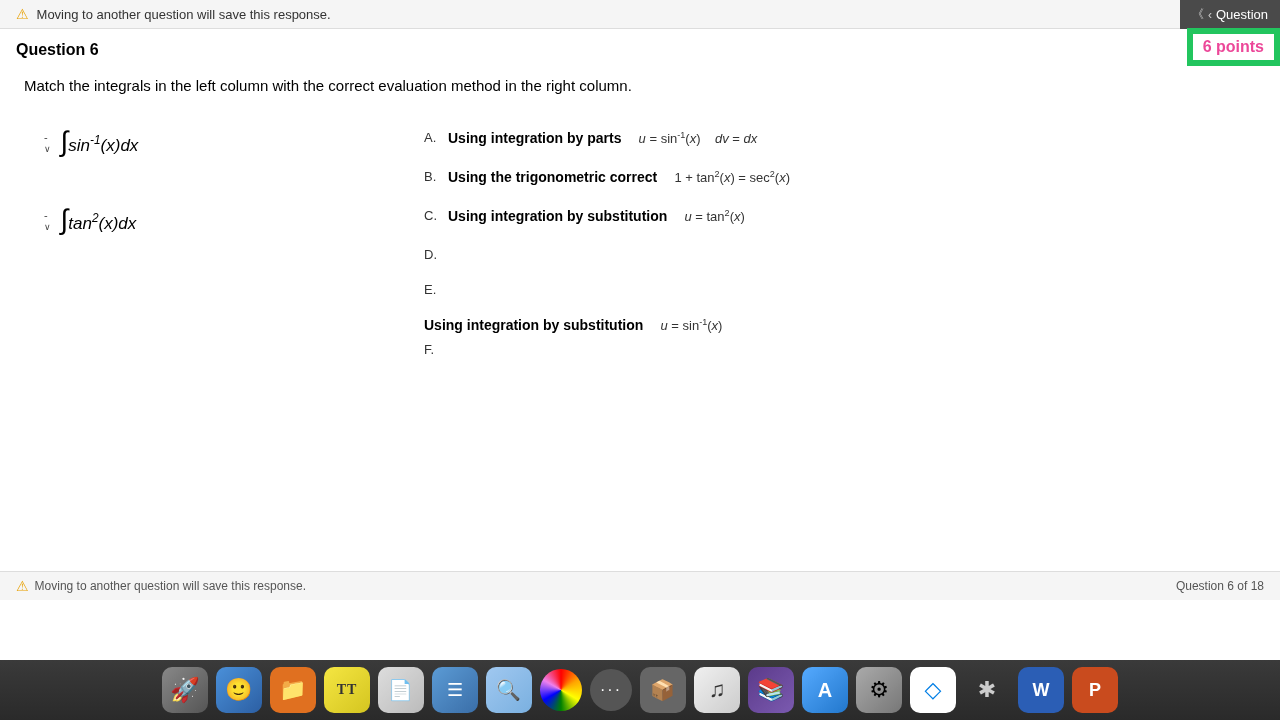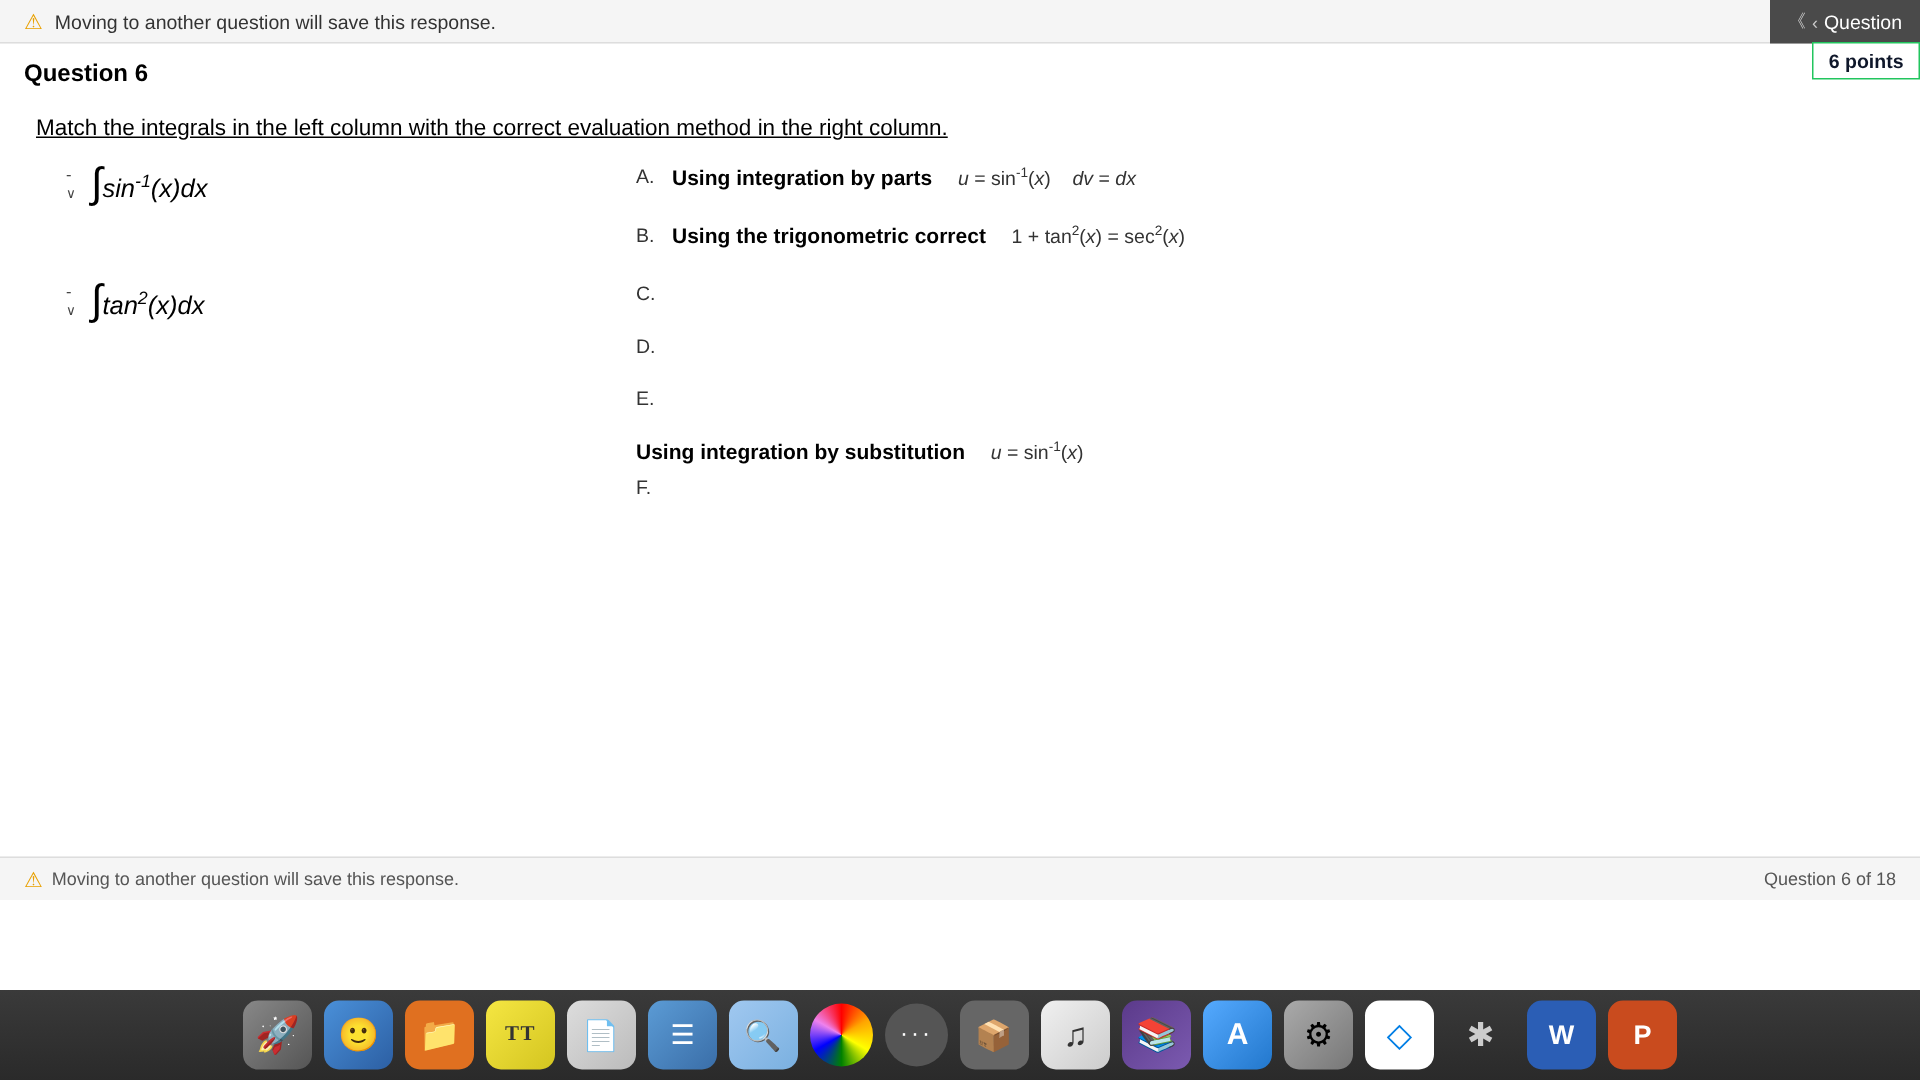--- a/index.html
+++ b/index.html
@@ -64,40 +64,39 @@
       align-items: center;
       justify-content: space-between;
     }
     .question-title {
       font-size: 16px;
       font-weight: bold;
       color: #000;
     }
     .points-badge {
       background: #fff;
-      border: 1px solid #22c55e;
+      border: 6px solid #22c55e;
       padding: 4px 10px;
-      font-size: 13px;
+      font-size: 16px;
       font-weight: bold;
-      color: #0f172a;
+      color: #ec4899;
       position: absolute;
       top: 28px;
       right: 0;
     }
 
     
     .question-body {
       padding: 8px 24px 16px 24px;
     }
     .question-instructions {
       font-size: 15px;
       color: #000;
-      margin-bottom: 12px;
+      margin-bottom: 32px;
       line-height: 1.4;
-      text-decoration: underline;
     }
 
     
     .columns-container {
       display: flex;
       gap: 0;
     }
 
     
     .left-column {
@@ -277,20 +276,26 @@
           <span class="option-text">
             <strong>Using the trigonometric correct</strong>
             <span class="option-detail">
               &nbsp;&nbsp;1 + tan<sup>2</sup>(<em>x</em>) = sec<sup>2</sup>(<em>x</em>)
             </span>
           </span>
         </div>
 
         <div class="option-item">
           <span class="option-label">C.</span>
+          <span class="option-text">
+            <strong>Using integration by substitution</strong>
+            <span class="option-detail">
+              &nbsp;&nbsp;<em>u</em> = tan<sup>2</sup>(<em>x</em>)
+            </span>
+          </span>
         </div>
 
         <div class="option-item">
           <span class="option-label">D.</span>
         </div>
 
         <div class="option-item">
           <span class="option-label">E.</span>
         </div>
 

